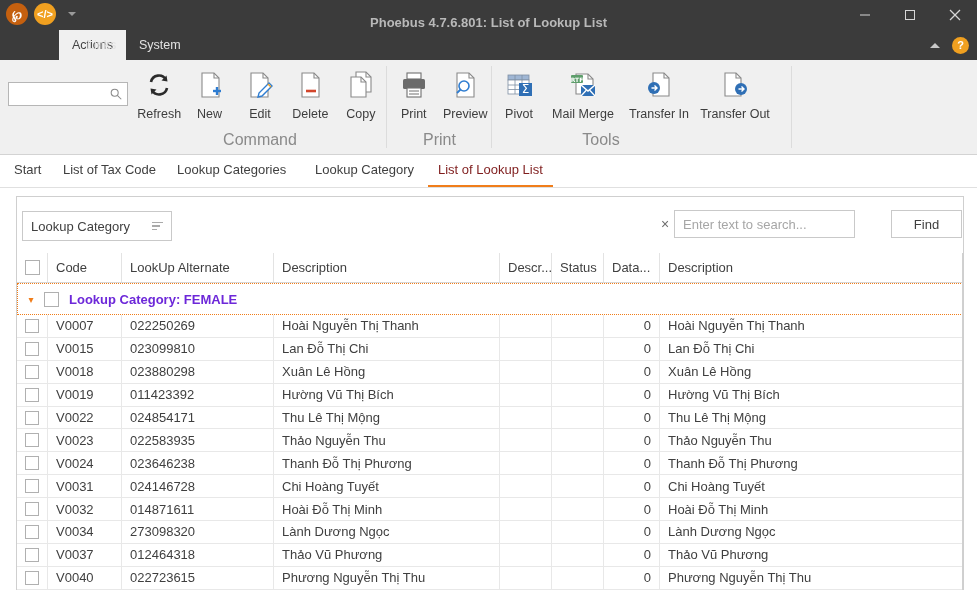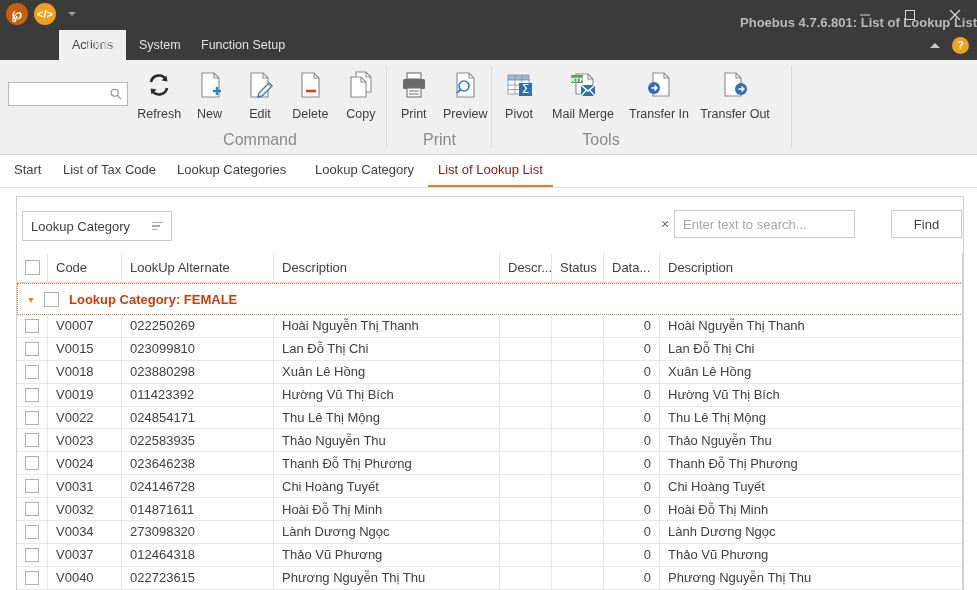--- a/index.html
+++ b/index.html
@@ -25,21 +25,21 @@
   }
   .qat-icon.p { background: #c5600f; }
   .qat-icon.code { background: #f0a020; color: #fff; font-size: 11px; }
   .qat-caret {
     width: 0; height: 0; margin-left: 6px;
     border-left: 4px solid transparent; border-right: 4px solid transparent;
     border-top: 4px solid #9a9a9a;
   }
   .title-text {
     position: absolute; left: 0; top: 8px; width: 977px; height: 30px;
-    line-height: 30px; text-align: right;
+    line-height: 30px; text-align: center;
     color: #b9b9b9; font-size: 13px; font-weight: bold;
   }
   .win-btns { position: absolute; right: 0; top: 0; height: 30px; display: flex; }
   .win-btn {
     width: 45px; height: 30px; display: flex; align-items: center; justify-content: center;
     color: #d6d6d6; font-size: 14px;
   }
   .win-btn svg { display: block; }
 
   
@@ -164,21 +164,21 @@
     display: flex; align-items: center; height: 32px;
     border: 1px dotted #f07d1a; border-left: 1px dotted #f07d1a;
     background: #fff; box-sizing: border-box;
   }
   .grp-caret {
     width: 26px; display: flex; align-items: center; justify-content: center;
     color: #f07d1a; font-size: 10px;
   }
   .grp-chk { width: 15px; height: 15px; border: 1px solid #b0b0b0; background: #fff; }
   .grp-title {
-    margin-left: 10px; color: #c2410c; font-size: 13px; font-weight: bold;
+    margin-left: 10px; color: #6d28d9; font-size: 13px; font-weight: bold;
   }
   .grow {
     display: flex; height: 22.9px; border-bottom: 1px solid #e8e8e8; background: #fff;
   }
   .grow .gcell { font-size: 13px; color: #3f3f3f; border-right: 1px solid #e8e8e8; }
   .grow .c-desc3 { border-right: none; }
   .grow .chk { width: 14px; height: 14px; }
   .rightedge {
     position: absolute; top: 56px; right: 0; width: 1px; height: 338px; background: #d0d0d0;
   }
@@ -212,21 +212,20 @@
             <line x1="11" y1="1" x2="1" y2="11" stroke="#d6d6d6" stroke-width="1.2"></line>
           </svg>
       </div>
     </div>
   </div>
 
   <div class="ribbon-tabs">
     <div class="rtab active" style="left:16px;margin-left:43px;">Actions</div>
     <div class="rtab" style="left:74px;">Links</div>
     <div class="rtab" style="left:126px;">System</div>
-    <div class="rtab" style="left:188px;">Function Setup</div>
     <div class="ribbon-right">
       <div class="collapse-caret"></div>
       <div class="help-btn">?</div>
     </div>
   </div>
 
   <div class="ribbon">
 
     <div class="searchbox">
       <svg class="mag" viewBox="0 0 16 16">

